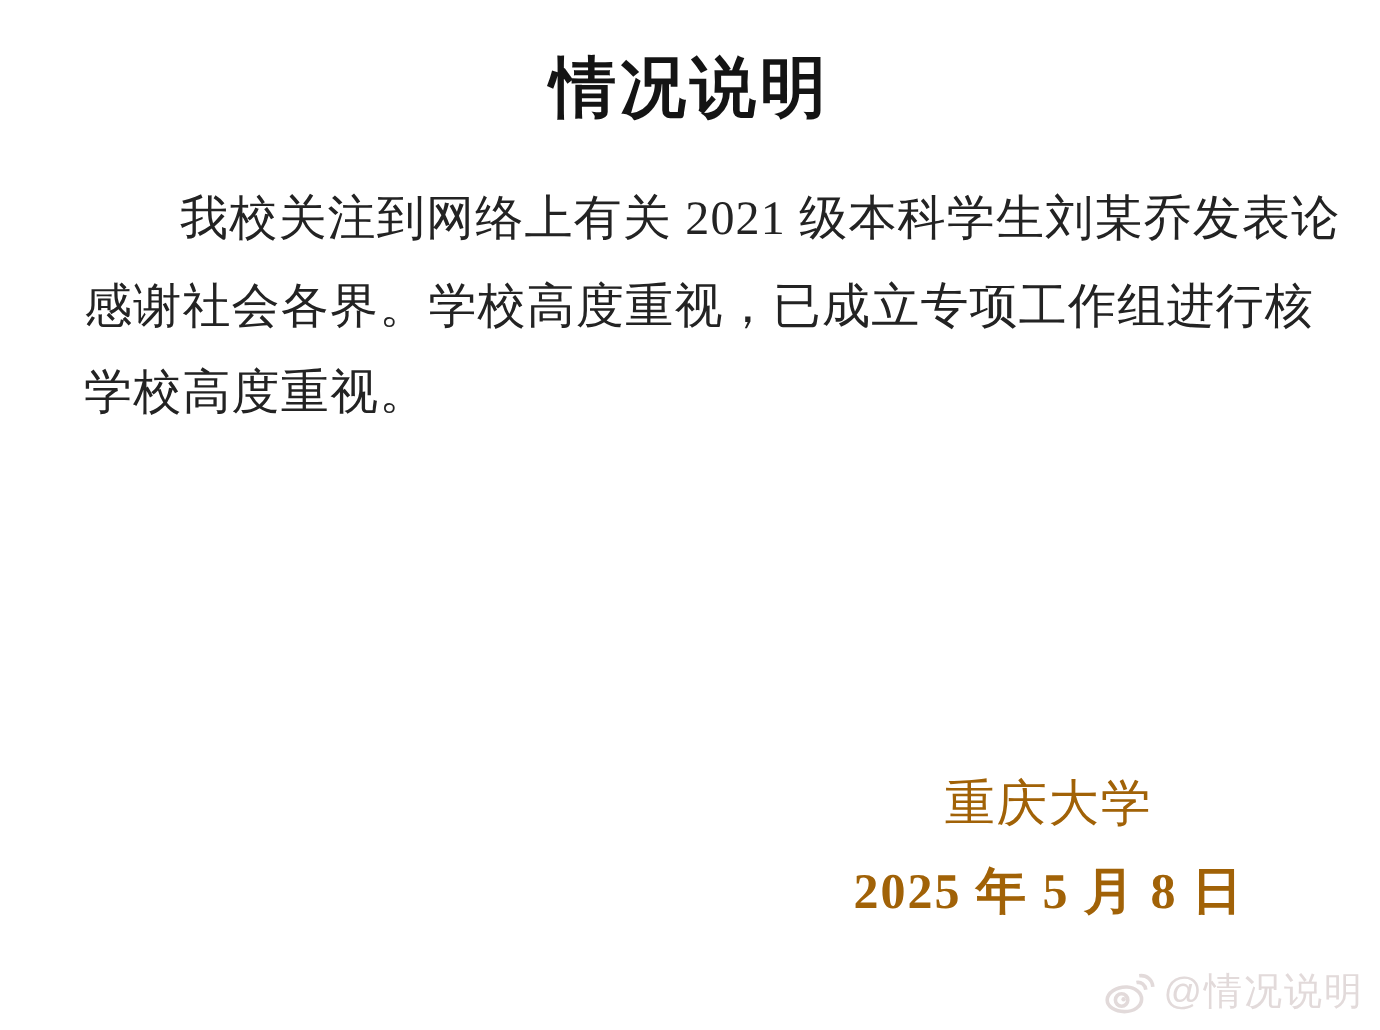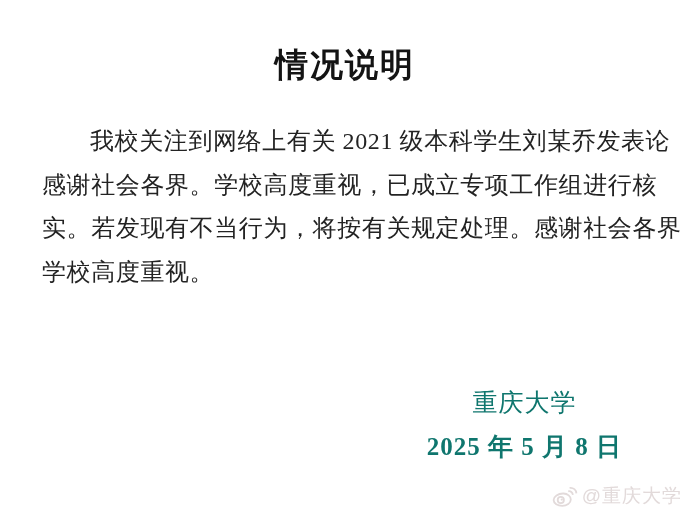--- a/index.html
+++ b/index.html
@@ -14,47 +14,47 @@
     overflow: hidden;
   }
   .page {
     position: relative;
     width: 690px;
     height: 515px;
     background: #ffffff;
     overflow: hidden;
   }
   .doc-title {
-    padding-top: 46px;
+    padding-top: 26px;
     text-align: center;
     font-size: 33px;
     line-height: 38px;
     font-weight: bold;
     color: #141414;
     letter-spacing: 2px;
   }
   .doc-body {
-    margin: 36px 38px 0 42px;
+    margin: 25px 38px 0 42px;
     font-size: 24px;
     line-height: 43.5px;
     color: #232323;
     letter-spacing: 0.6px;
   }
   .body-line {
     white-space: nowrap;
   }
   .body-line.indent {
     padding-left: 48px;
   }
   .signature-block {
     position: absolute;
     top: 388px;
     right: 68px;
     text-align: center;
-    color: #0f766e;
+    color: #a16207;
     font-size: 25px;
   }
   .signature-name {
     letter-spacing: 1px;
     line-height: 30px;
   }
   .signature-date {
     margin-top: 14px;
     letter-spacing: 1px;
     line-height: 30px;
@@ -86,37 +86,36 @@
 </head>
 <body>
 
 <div class="page">
 
   <div class="doc-title">情况说明</div>
 
   <div class="doc-body">
     <div class="body-line indent">我校关注到网络上有关 2021 级本科学生刘某乔发表论</div>
     <div class="body-line">感谢社会各界。学校高度重视，已成立专项工作组进行核</div>
-    <div class="body-line">实。若发现有不当行为，将按有关规定处理。感谢社会各界</div>
     <div class="body-line">学校高度重视。</div>
   </div>
 
   <div class="signature-block">
     <div class="signature-name">重庆大学</div>
     <div class="signature-date">2025 年 5 月 8 日</div>
   </div>
 
   <div class="watermark">
     <span class="weibo-icon">
       <svg width="27" height="23" viewBox="0 0 27 23">
         <g fill="none" stroke="currentColor" stroke-width="1.8">
           <path d="M12.5 8.5 C7 8.3 2.6 11.6 2.6 15 C2.6 18.4 6.6 20.8 11.2 20.8 C15.9 20.8 19.8 18.2 19.8 14.6 C19.8 11.4 16.6 8.7 12.5 8.5 Z"></path>
           <circle cx="9.8" cy="15" r="3.1"></circle>
           <path d="M17.2 6.3 C19.6 5.8 21.6 7.4 21.9 9.9"></path>
           <path d="M18.6 2.9 C22.5 2.4 25.2 4.9 25.4 8.4"></path>
         </g>
         <circle cx="10.8" cy="14.6" r="1.1" fill="currentColor"></circle>
       </svg>
     </span>
-    <span class="watermark-handle">@重庆大学</span>
+    <span class="watermark-handle">@情况说明</span>
   </div>
 
 </div>
 
 </body></html>

